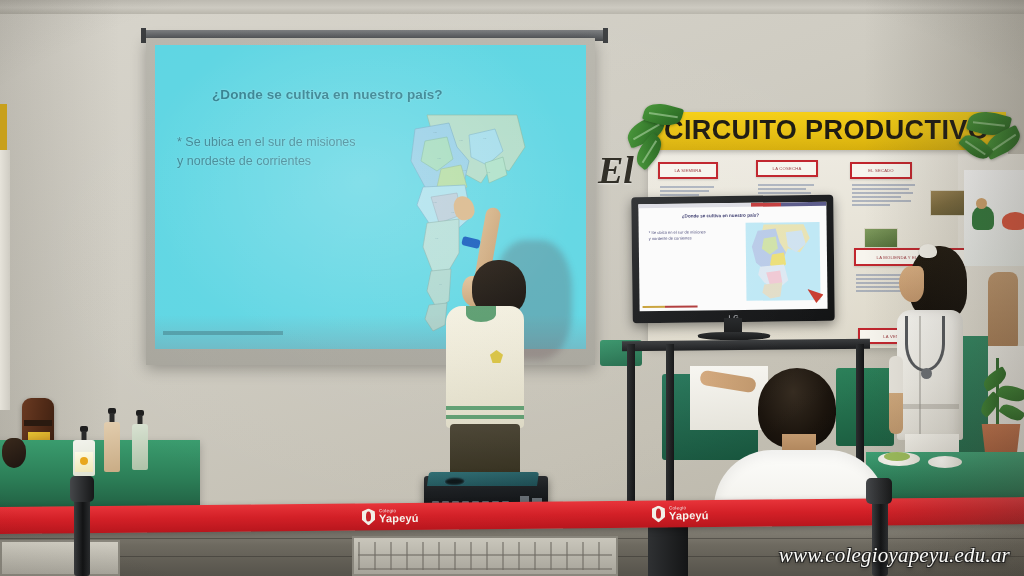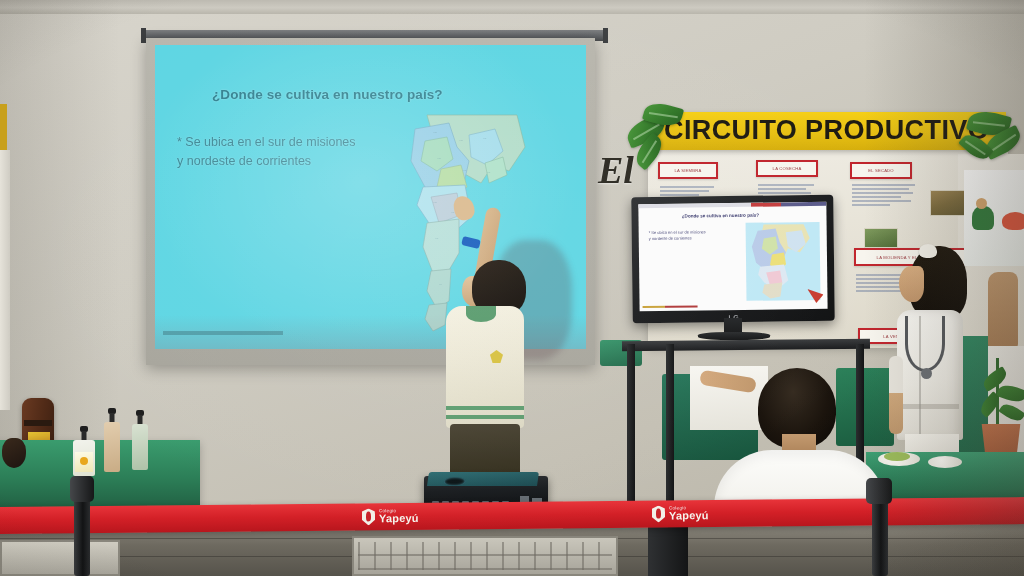--- a/index.html
+++ b/index.html
@@ -1058,14 +1058,15 @@
   </div>
 
   <div class="stanchion"></div>
   <div class="stanchion-head"></div>
   <div class="stanchion-r"></div>
   <div class="stanchion-r-head"></div>
 
   <div class="wall-shadow-right"></div>
   <div id="grade"></div>
 
+  <div id="watermark">www.colegioyapeyu.edu.ar</div>
 
 </div>
 
 </body></html>

